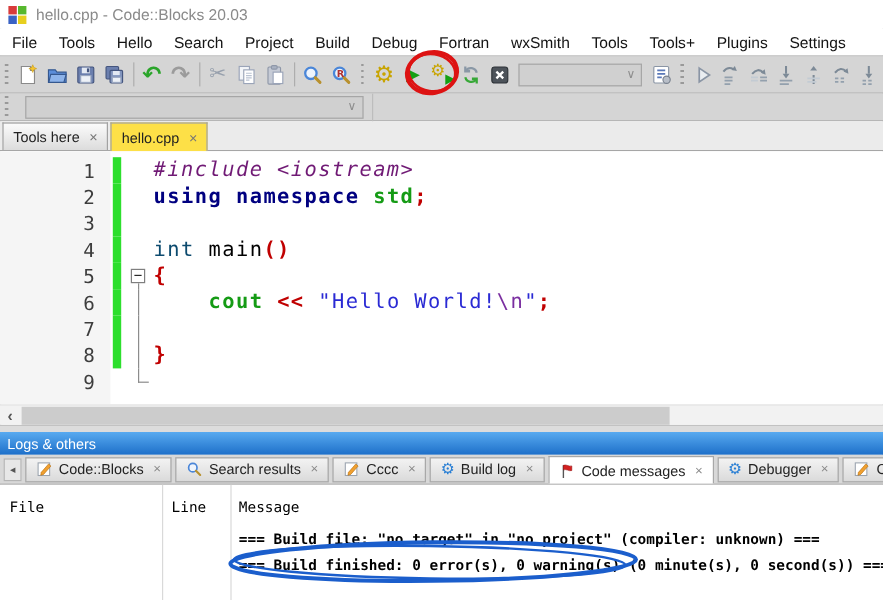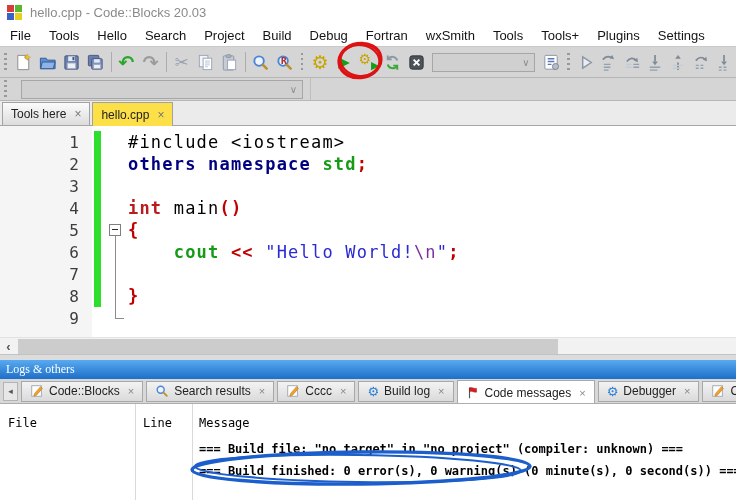--- a/index.html
+++ b/index.html
@@ -55,21 +55,21 @@
   .fold .h{position:absolute;left:11px;top:11px;width:9px;height:1px;background:#8c8c8c;}
   .fold .box{position:absolute;left:5px;top:5px;width:12px;height:12px;border:1px solid #7f7f7f;background:#fff;}
   .fold .box::after{content:"";position:absolute;left:2px;top:4px;width:6px;height:1px;background:#2a2a2a;}
   .code{flex:1;white-space:pre;color:#000;}
   
   .hscroll{height:17px;background:#f2f2f2;border-top:1px solid #e3e3e3;position:relative;}
   .hs-arrow{position:absolute;left:0;top:0;width:17px;height:16px;display:flex;align-items:center;justify-content:center;color:#555;font-size:13px;font-weight:bold;}
   .hs-thumb{position:absolute;left:18px;top:1px;height:15px;width:540px;background:#cccccc;}
   .sash{height:6px;background:#dcdcdc;border-top:1px solid #c2c2c2;}
   
-  .caption{height:19px;color:#fff;font-size:12px;display:flex;align-items:center;padding-left:6px;font-family:Liberation Serif, serif;}
+  .caption{height:19px;color:#fff;font-size:12px;display:flex;align-items:center;padding-left:6px;}
   .logtabs{height:25px;background:#d8d8d8;border-bottom:1px solid #adadad;display:flex;align-items:center;padding-left:3px;gap:3px;overflow:hidden;white-space:nowrap;}
   .scrollL{width:15px;height:19px;background:#e7e7e7;border:1px solid #b4b4b4;display:flex;align-items:center;justify-content:center;font-size:9px;color:#555;flex:0 0 auto;}
   .log-tab{height:21px;display:flex;align-items:center;gap:5px;padding:0 8px;font-size:12px;color:#222;flex:0 0 auto;
            background:linear-gradient(#f3f3f3,#dadada);border:1px solid #a8a8a8;}
   .log-tab.active{background:#fff;height:24px;margin-bottom:-2px;border-bottom:none;}
   .log-tab .ticon{display:flex;}
   .log-tab .ticon svg{width:14px;height:14px;display:block;}
   .log-tab .gearglyph{font-family:"DejaVu Sans",sans-serif;font-size:13px;color:#2a7fd4;line-height:1;}
   .log-tab .x{color:#888;font-size:11px;margin-left:3px;}
   
@@ -345,39 +345,39 @@
         <span class="x">×</span>
       </span>
     </div>
 
   <div class="editor">
     <div class="ed-lines">
         <div class="ed-row">
           <span class="ln">1</span>
           <span class="chg on"></span>
           <span class="fold"></span>
-          <span class="code"><span style="color: #000000;">#include &lt;iostream&gt;</span></span>
+          <span class="code"><span style="color: #701a75; font-style: italic;">#include &lt;iostream&gt;</span></span>
         </div>
         <div class="ed-row">
           <span class="ln">2</span>
           <span class="chg on"></span>
           <span class="fold"></span>
-          <span class="code"><span style="color: rgb(0, 0, 128); font-weight: bold;">others</span><span style="color: rgb(0, 0, 0);"> </span><span style="color: rgb(0, 0, 128); font-weight: bold;">namespace</span><span style="color: rgb(0, 0, 0);"> </span><span style="color: rgb(21, 155, 21); font-weight: bold;">std</span><span style="color: rgb(192, 0, 0); font-weight: bold;">;</span></span>
+          <span class="code"><span style="color: rgb(0, 0, 128); font-weight: bold;">using</span><span style="color: rgb(0, 0, 0);"> </span><span style="color: rgb(0, 0, 128); font-weight: bold;">namespace</span><span style="color: rgb(0, 0, 0);"> </span><span style="color: rgb(21, 155, 21); font-weight: bold;">std</span><span style="color: rgb(192, 0, 0); font-weight: bold;">;</span></span>
         </div>
         <div class="ed-row">
           <span class="ln">3</span>
           <span class="chg on"></span>
           <span class="fold"></span>
           <span class="code"></span>
         </div>
         <div class="ed-row">
           <span class="ln">4</span>
           <span class="chg on"></span>
           <span class="fold"></span>
-          <span class="code"><span style="color: #b91c1c; font-weight: bold;">int</span><span style="color: rgb(0, 0, 0);"> </span><span style="color: rgb(0, 0, 0); text-align: center;">main</span><span style="color: rgb(192, 0, 0); font-weight: bold;">()</span></span>
+          <span class="code"><span style="color: #0c4a6e; font-weight: normal;">int</span><span style="color: rgb(0, 0, 0);"> </span><span style="color: rgb(0, 0, 0); text-align: center;">main</span><span style="color: rgb(192, 0, 0); font-weight: bold;">()</span></span>
         </div>
         <div class="ed-row">
           <span class="ln">5</span>
           <span class="chg on"></span>
           <span class="fold">
             <span class="v below"></span>
             <span class="box"></span>
           </span>
           <span class="code"><span style="color: rgb(192, 0, 0); font-weight: bold;">{</span></span>
         </div>

